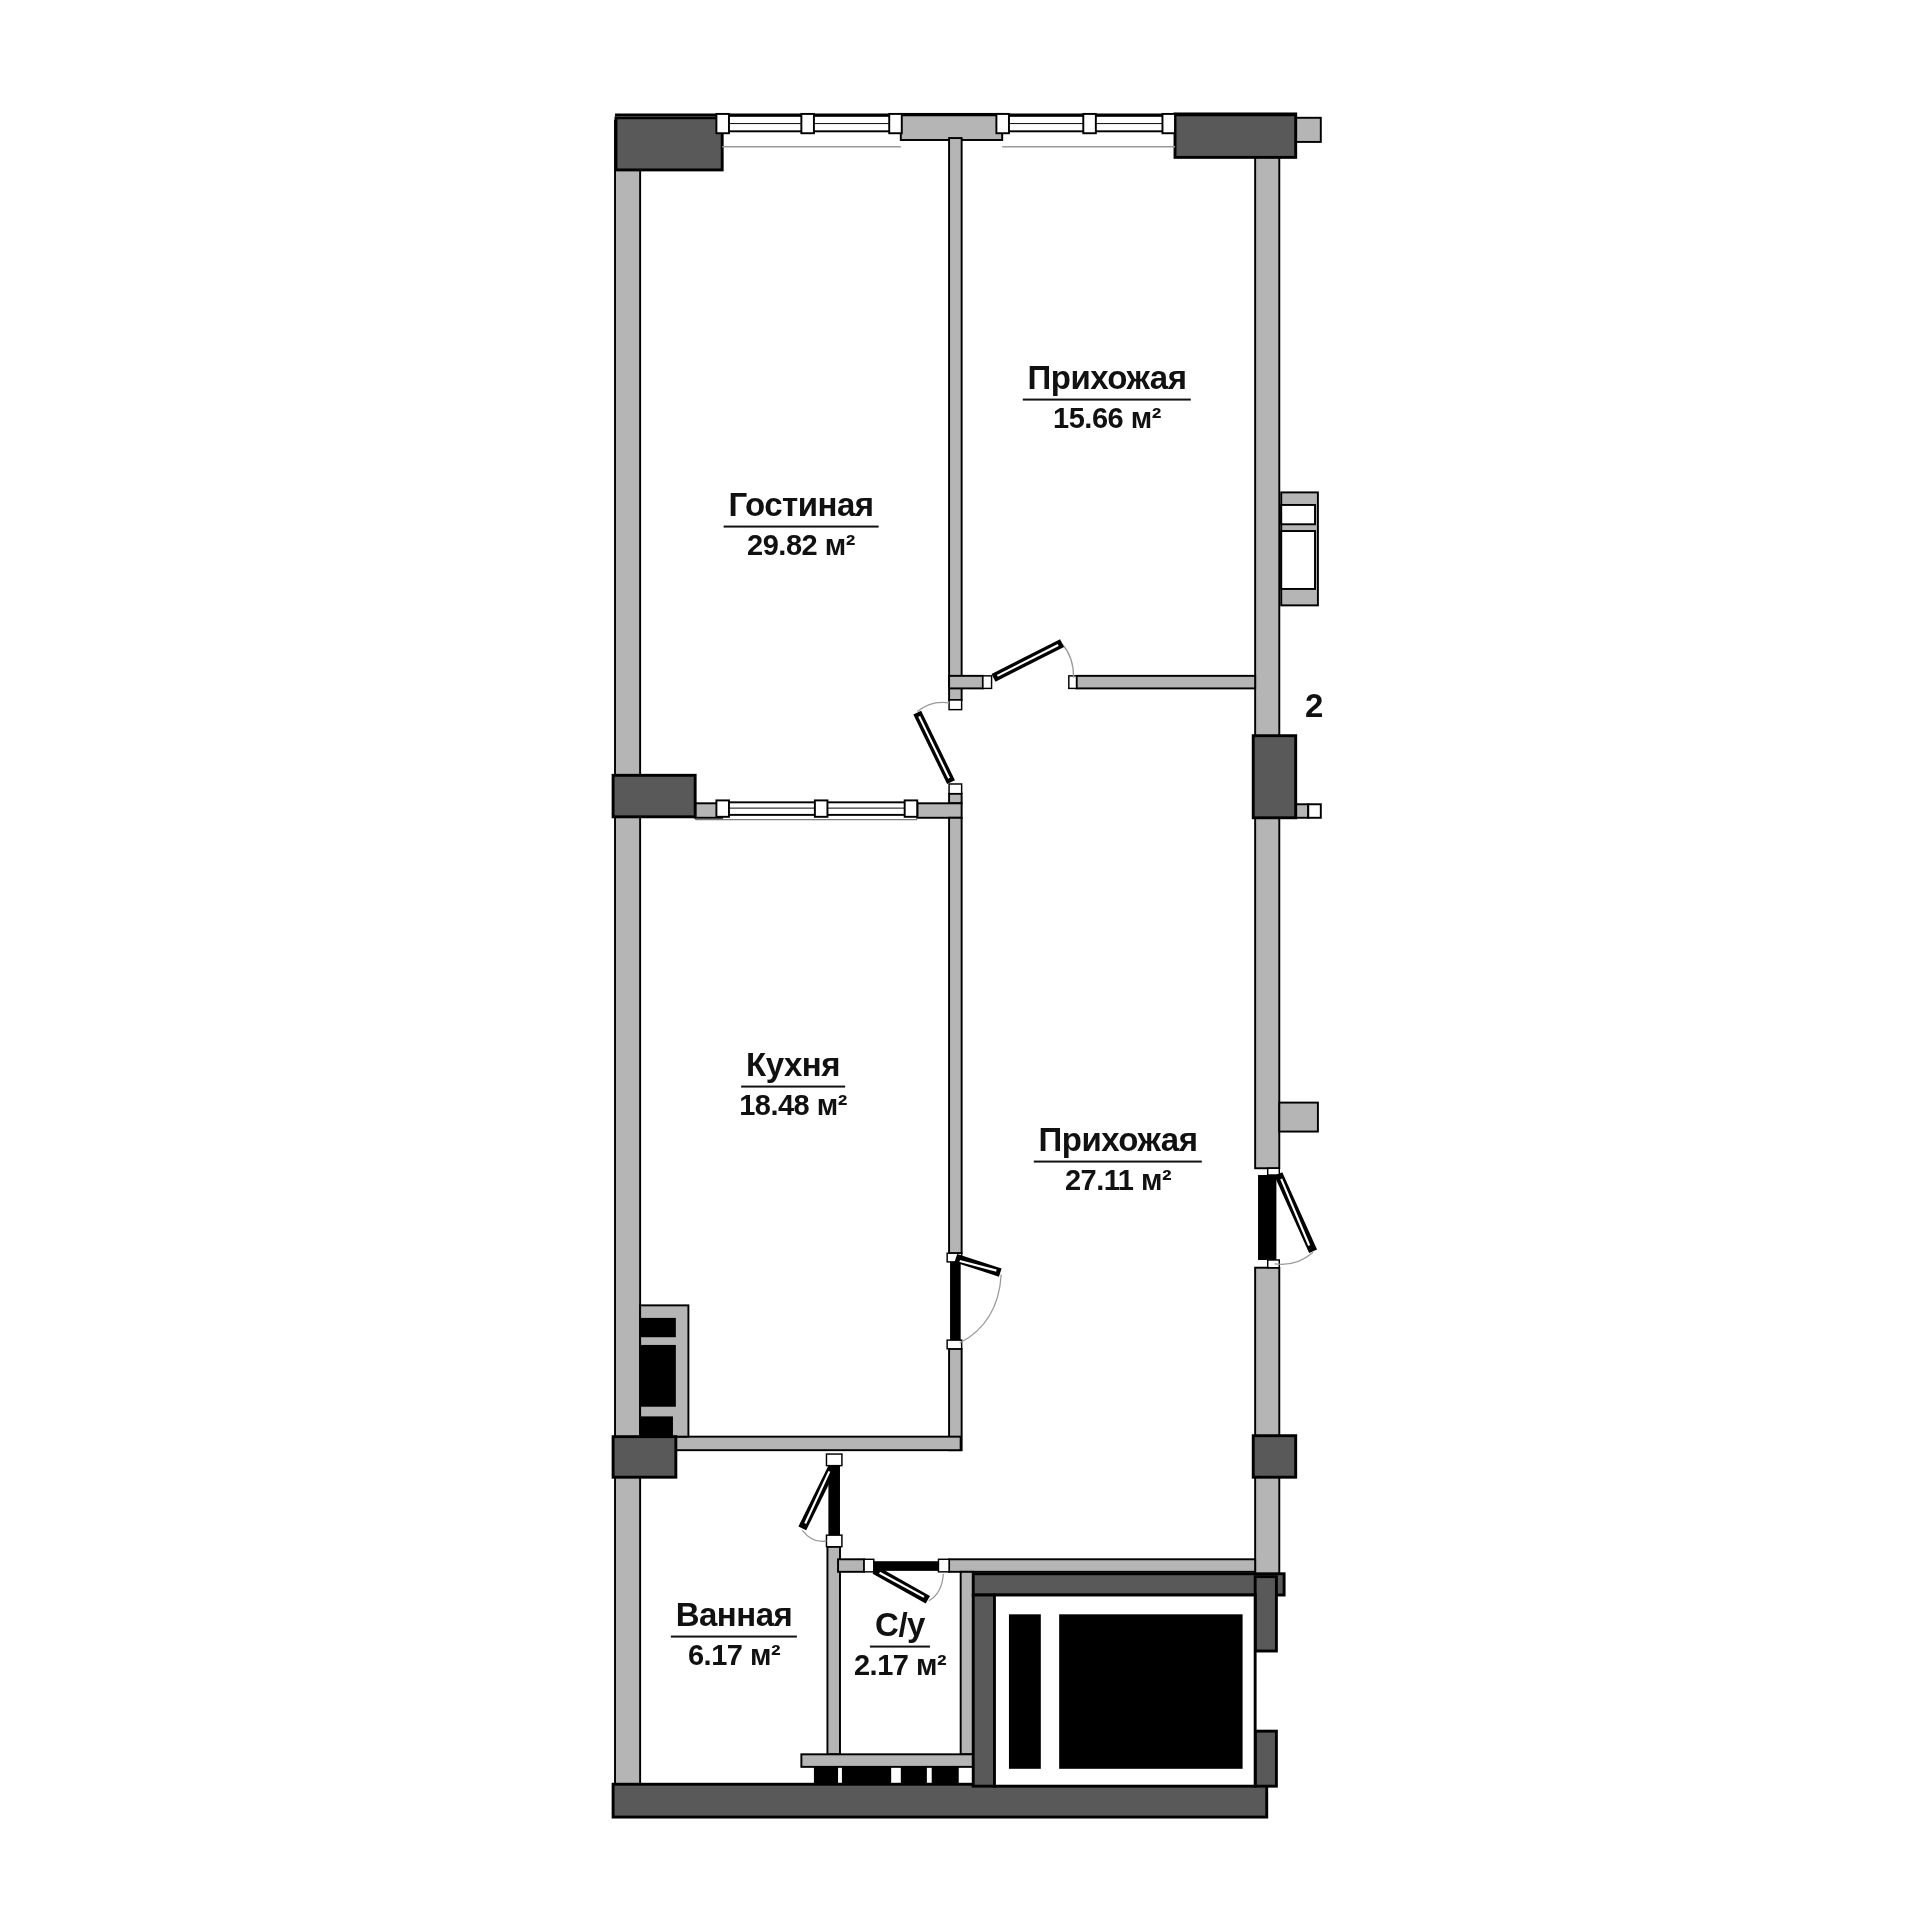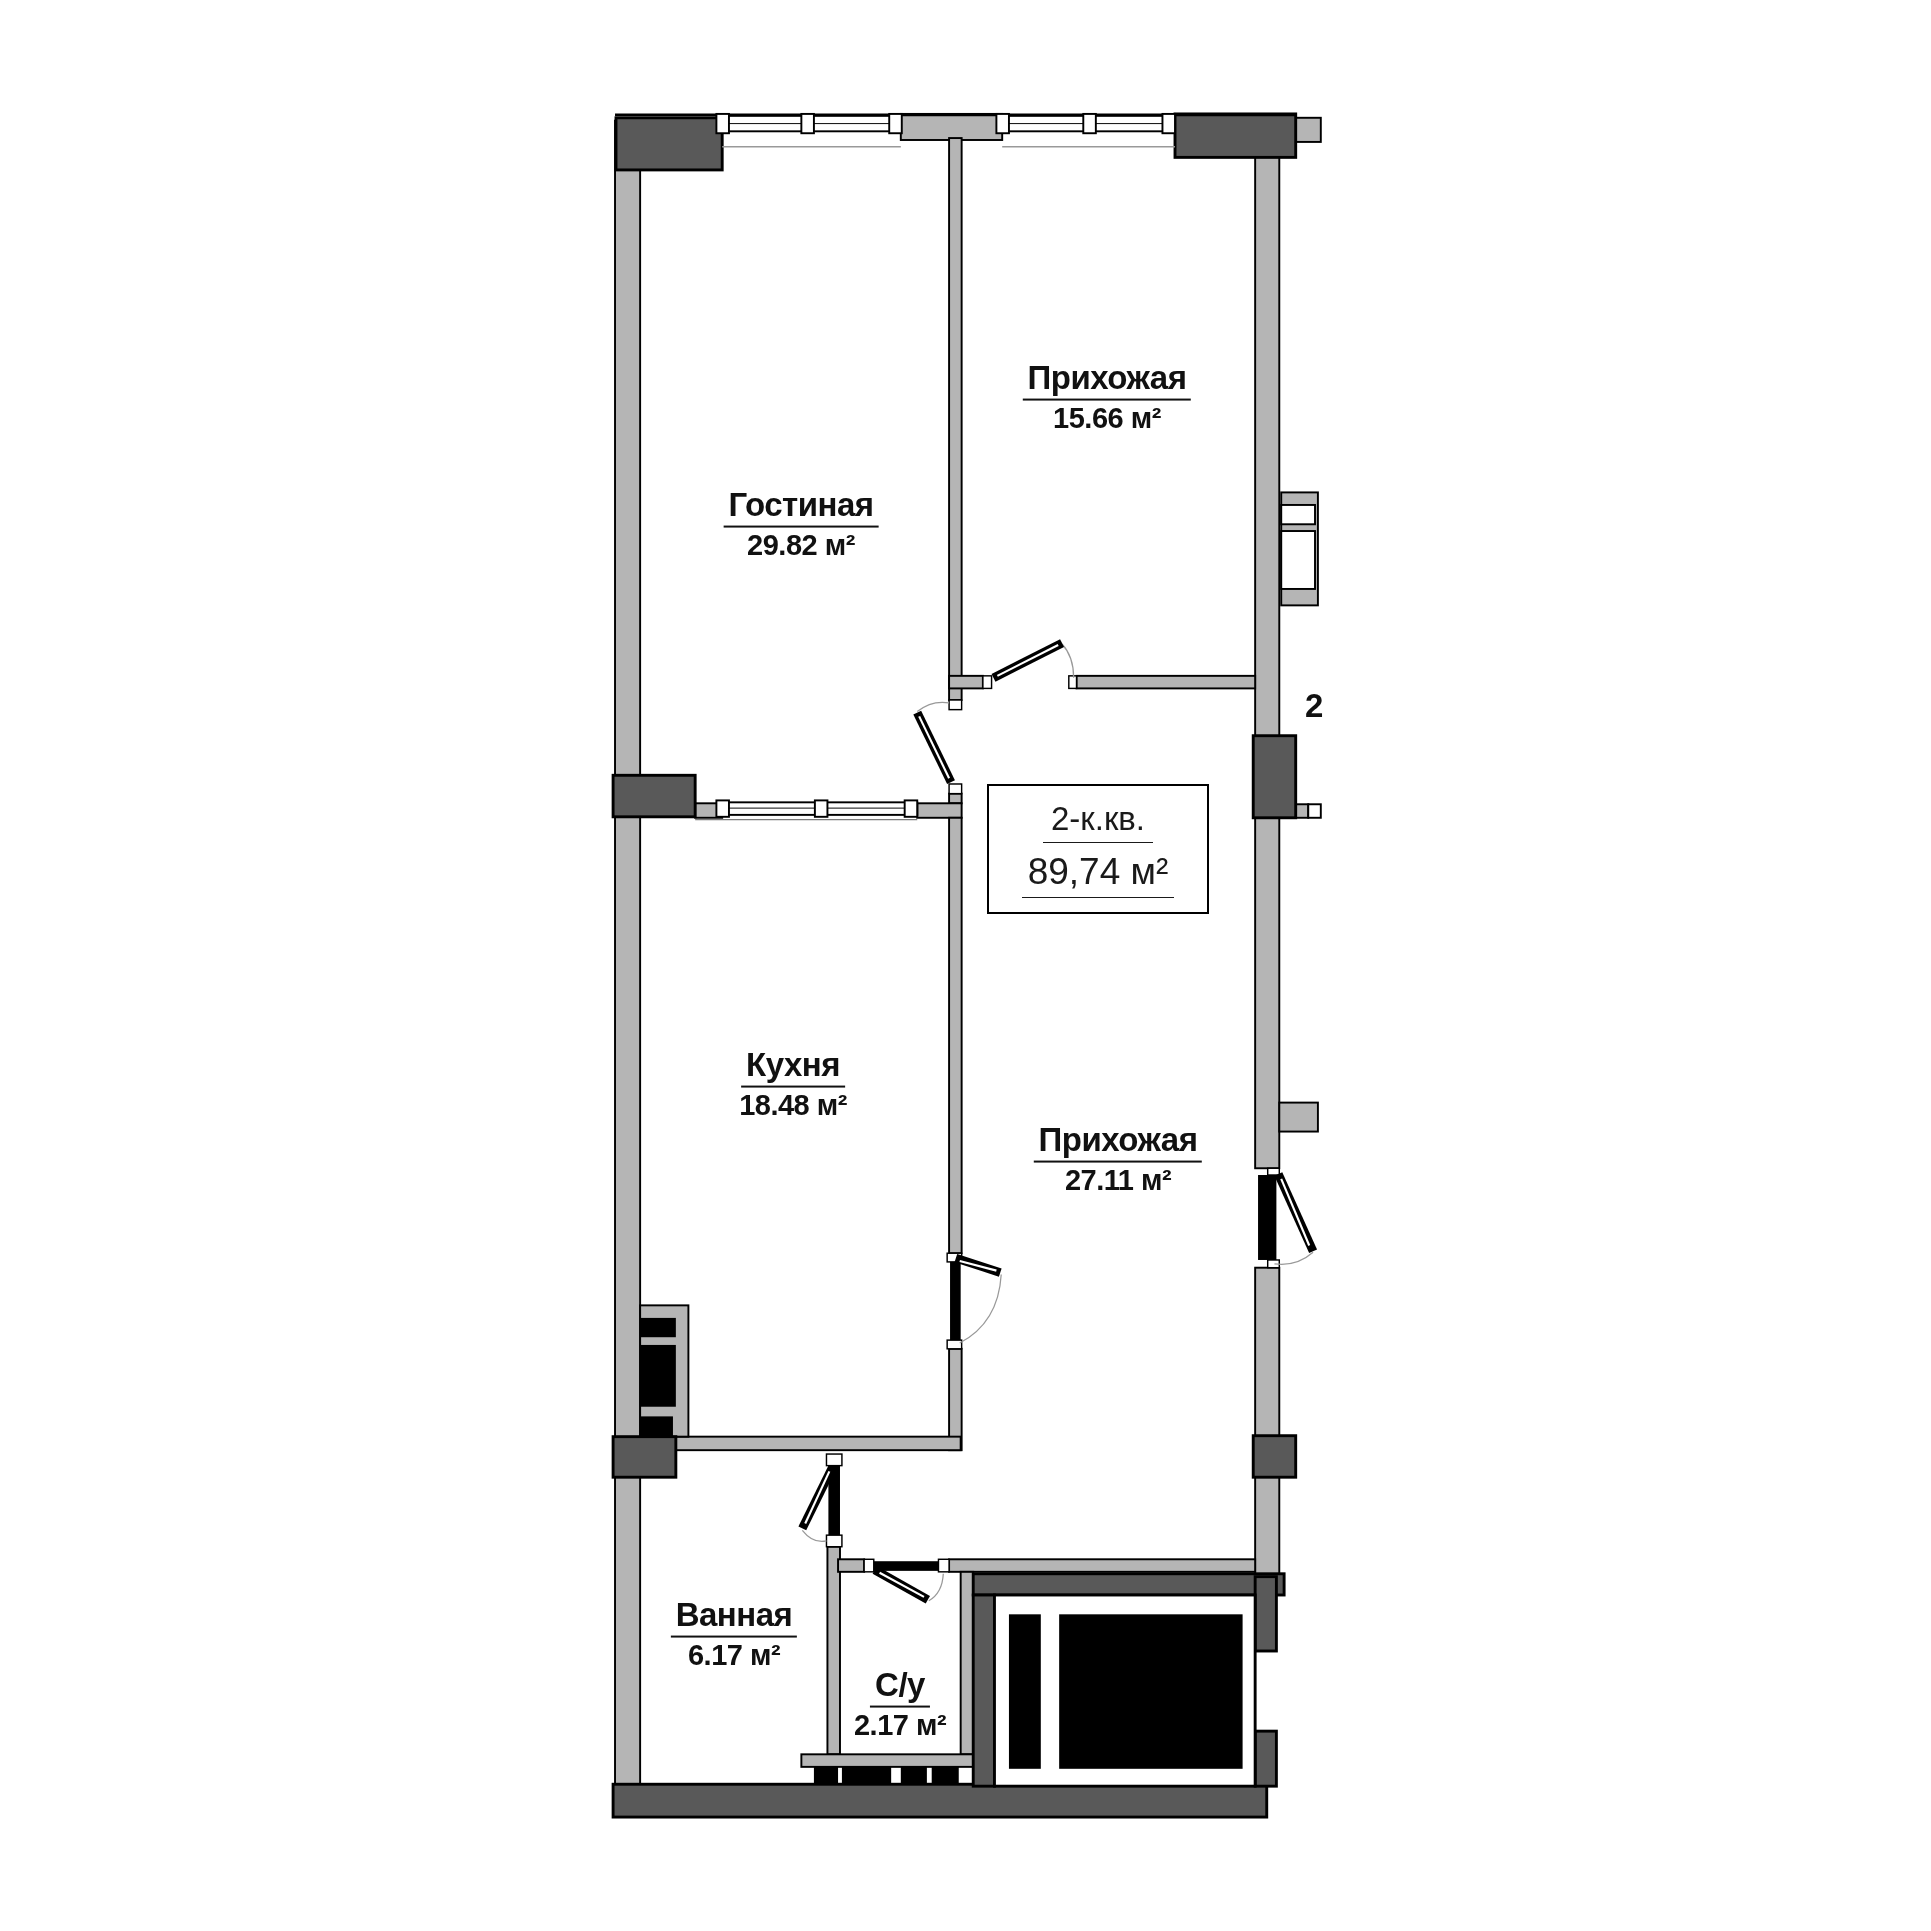--- a/index.html
+++ b/index.html
@@ -191,26 +191,22 @@
 <div class="room-label" style="left:1118px;top:1159px;">
   <span class="rname">Прихожая</span>
   <span class="rarea">27.11 м²</span>
 </div>
 
 <div class="room-label" style="left:734px;top:1610px;margin-top:24px;">
   <span class="rname">Ванная</span>
   <span class="rarea">6.17 м²</span>
 </div>
 
-<div class="room-label" style="left:900px;top:1704px;">
+<div class="room-label" style="left:900px;top:1644px;">
   <span class="rname">С/у</span>
   <span class="rarea">2.17 м²</span>
 </div>
 
-<div class="title-box">
-  <span class="ttype">2-к.кв.</span>
-  <span class="tarea">89,74 м²</span>
-</div>
 
 <div class="clipped-2">2</div>
 
 </div>
 
 
 </body></html>

